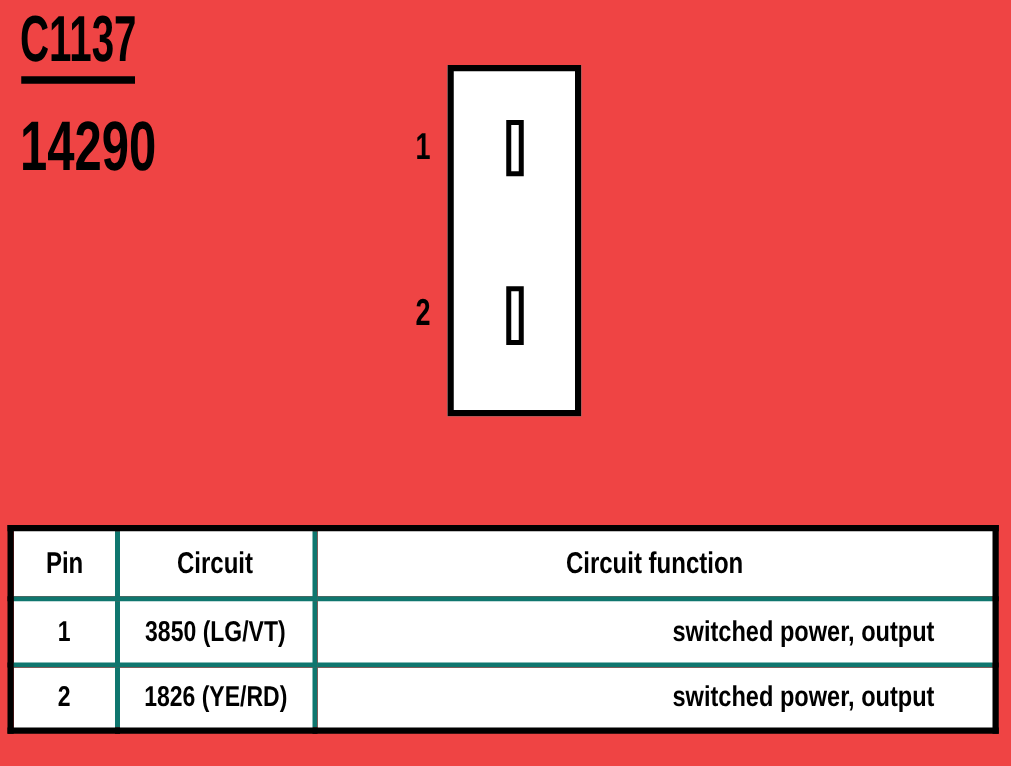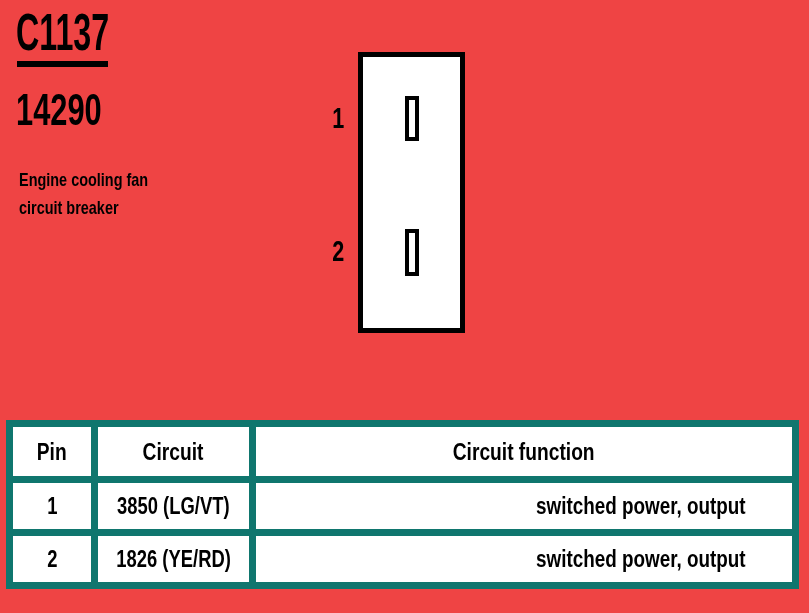--- a/index.html
+++ b/index.html
@@ -21,21 +21,21 @@
     font-size: 52px; font-weight: bold; line-height: 1.1;
     letter-spacing: 0px; white-space: nowrap;
   }
   .connector-id .cx { transform: scaleX(0.62); }
   .id-underline {
     position: absolute; left: 17px; top: 61px;
     width: 91px; height: 6px; background: #000000;
   }
   .part-number {
     position: absolute; left: 16px; top: 86px;
-    font-size: 44px; font-weight: bold; line-height: 1.1;
+    font-size: 56px; font-weight: bold; line-height: 1.1;
     white-space: nowrap;
   }
   .part-number .cx { transform: scaleX(0.70); }
   .description {
     position: absolute; left: 19px; top: 166px;
     font-size: 19px; font-weight: bold; line-height: 28px;
     white-space: nowrap;
   }
   .description .cx { transform: scaleX(0.76); }
 
@@ -67,21 +67,21 @@
   .gender-label .cx { transform: scaleX(0.75); transform-origin: center; }
 
   
   .pin-table {
     position: absolute; left: 6px; top: 420px;
     width: 793px;
     border-collapse: collapse;
     table-layout: fixed;
   }
   .pin-table th, .pin-table td {
-    border: 7px solid #0f766e;
+    border: 4px solid #0f766e;
     background: #ffffff;
     font-weight: bold;
     white-space: nowrap;
     overflow: hidden;
   }
   .pin-table { border: 5px solid #000000; }
   .pin-table th { height: 56px; font-size: 24px; text-align: center; }
   .pin-table td { height: 53px; font-size: 23px; }
   .pin-table th .cx,
   .pin-table td .cx { transform: scaleX(0.80); transform-origin: center; }
@@ -95,24 +95,20 @@
 <body>
 
 <div class="page">
 
   <div class="connector-id">
     <span class="cx">C1137</span>
   </div>
   <div class="id-underline"></div>
   <div class="part-number">
     <span class="cx">14290</span>
-  </div>
-  <div class="description">
-    <span class="cx">Engine cooling fan</span><br>
-    <span class="cx">circuit breaker</span>
   </div>
 
   <div class="connector-body"></div>
   <div class="slot slot-1"></div>
   <div class="slot slot-2"></div>
   <div class="pin-label pin-label-1">
     <span class="cx">1</span>
   </div>
   <div class="pin-label pin-label-2">
     <span class="cx">2</span>

